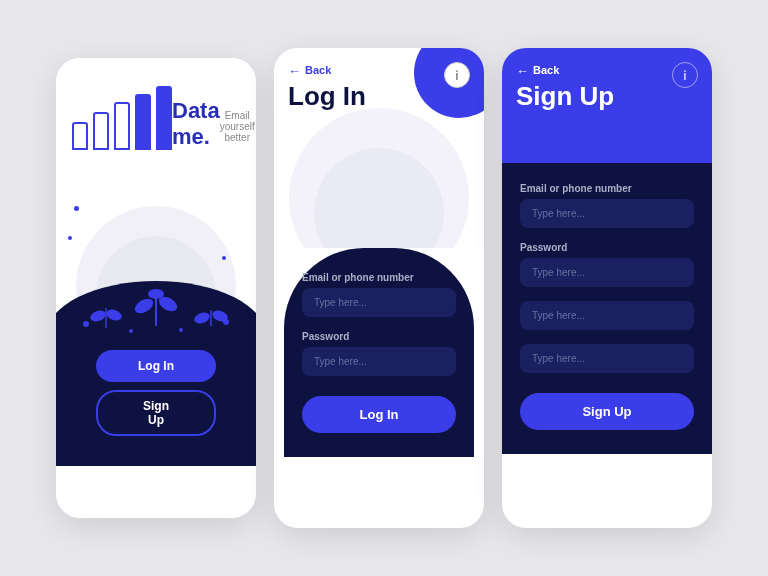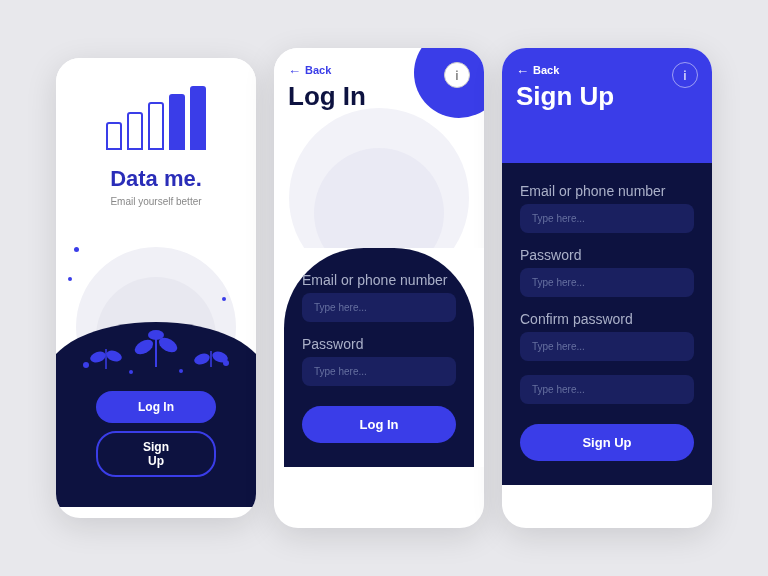--- a/index.html
+++ b/index.html
@@ -31,21 +31,20 @@
     }
     .card-1 { width: 200px; height: 460px; }
     .card-2 { width: 210px; height: 480px; }
     .card-3 { width: 210px; height: 480px; }
 
     
     .card-1 .top-area {
       background: #fff;
       padding: 28px 16px 10px;
       display: flex;
-      flex-direction: column;
       align-items: center;
     }
     .bar-chart {
       display: flex;
       align-items: flex-end;
       gap: 5px;
       margin-bottom: 16px;
     }
     .bar {
       width: 16px;
@@ -174,23 +173,23 @@
 
     
     .dark-arch {
       background: #0d1240;
       margin: 0 10px;
       border-radius: 80px 80px 0 0;
       padding: 24px 18px 24px;
     }
     .form-label {
       color: #aab0c8;
-      font-size: 14px;
+      font-size: 10px;
       margin-bottom: 5px;
-      font-weight: 400;
+      font-weight: 700;
     }
     .form-input {
       background: #1a2060;
       border: none;
       border-radius: 8px;
       padding: 9px 12px;
       color: #6670a0;
       font-size: 10px;
       width: 100%;
       margin-bottom: 14px;
@@ -339,20 +338,19 @@
       <div class="info-btn">
         <span>ℹ</span>
       </div>
     </div>
 
     <div class="dark-full">
       <div class="form-label">Email or phone number</div>
       <input class="form-input" type="text" placeholder="Type here..." style="">
       <div class="form-label">Password</div>
       <input class="form-input" type="password" placeholder="Type here..." style="">
-      <div class="form-label">Confirm password</div>
       <input class="form-input" type="password" placeholder="Type here..." style="">
       <input class="form-input" type="text" placeholder="Type here..." style="">
       <button class="btn-primary">Sign Up</button>
     </div>
   </div>
 
 </div>
 
 </body></html>

